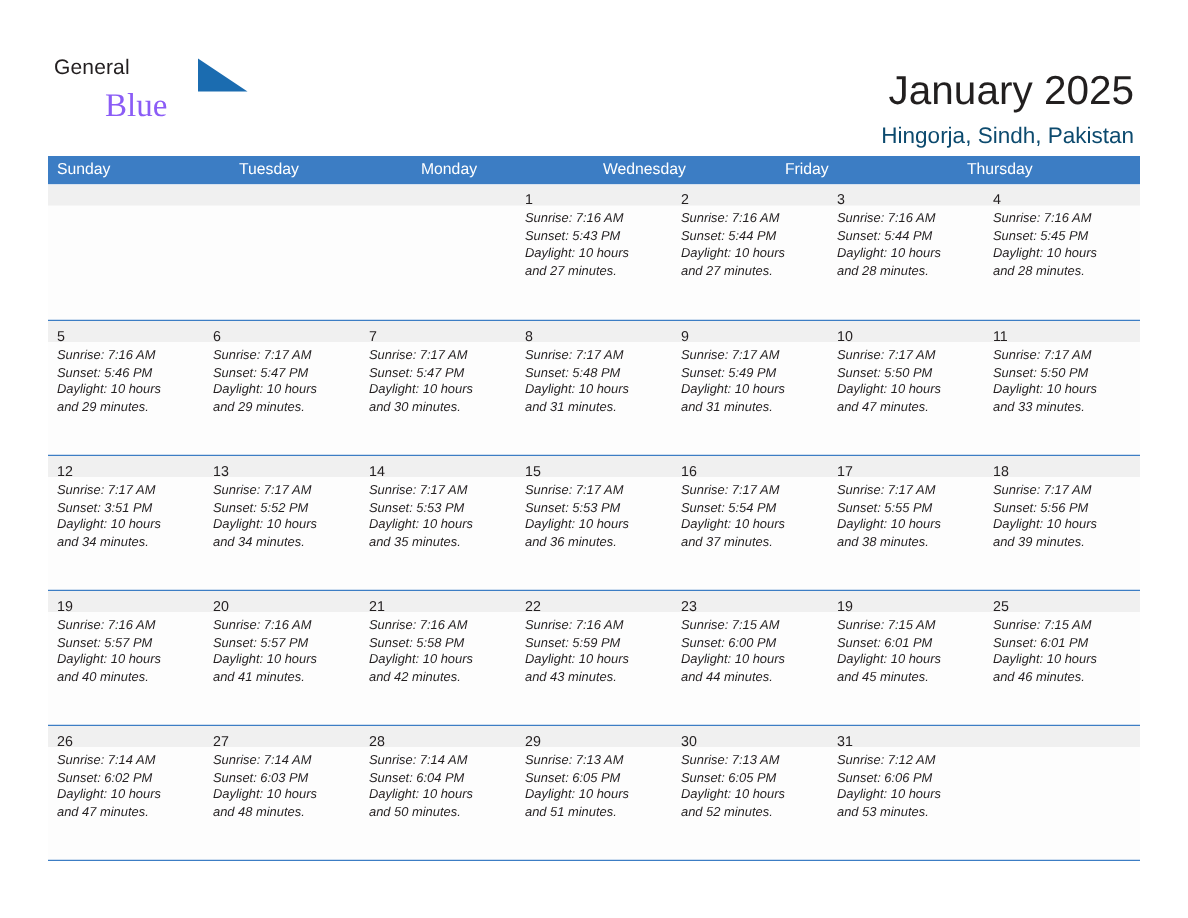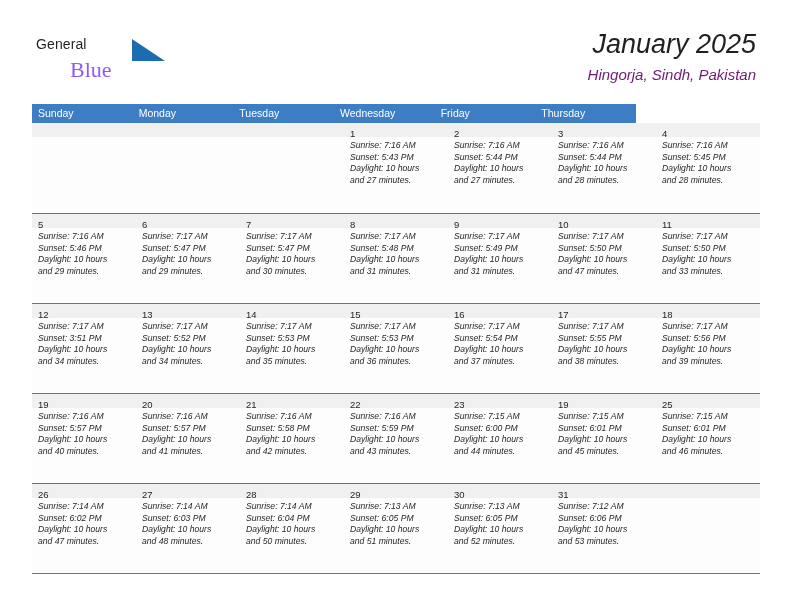--- a/index.html
+++ b/index.html
@@ -61,51 +61,50 @@
     top: 3px;
     width: 0;
     height: 0;
     border-left: 33px solid #1b6cb0;
     border-top: 22px solid transparent;
   }
 
   .title-block {
     position: absolute;
     right: 36px;
-    top: 28px;
+    top: 44px;
     text-align: right;
-    font-style: italic;
   }
   .cal-title {
     font-size: 27px;
     font-weight: normal;
     color: #221f1f;
     line-height: 33px;
     white-space: nowrap;
   }
   .cal-subtitle {
     font-size: 15px;
-    color: #701a75;
+    color: #0c4a6e;
     line-height: 20px;
     margin-top: 4px;
     white-space: nowrap;
     text-align: center;
   }
 
   
   .calendar {
     position: absolute;
     left: 32px;
     top: 104px;
     width: 728px;
   }
 
   .dow-row {
     display: flex;
-    width: 604px;
+    width: 728px;
     height: 19px;
     background: #3c7dc4;
   }
   .dow-cell {
     flex: 1 1 0;
     box-sizing: border-box;
     padding-left: 6px;
     font-size: 10.5px;
     color: #ffffff;
     line-height: 19px;
@@ -181,22 +180,22 @@
     <div class="title-block">
       <div class="cal-title">January 2025</div>
       <div class="cal-subtitle">Hingorja, Sindh, Pakistan</div>
     </div>
 
   </div>
 
   <div class="calendar">
     <div class="dow-row" id="dow-row">
         <div class="dow-cell">Sunday</div>
+        <div class="dow-cell">Tuesday</div>
         <div class="dow-cell">Monday</div>
-        <div class="dow-cell">Tuesday</div>
         <div class="dow-cell">Wednesday</div>
         <div class="dow-cell">Friday</div>
         <div class="dow-cell">Thursday</div>
       </div>
     <div id="weeks-container">
         <div class="week-row first">
           <div class="day-cell empty">
             <div class="day-number-band"><span class="day-number"></span></div>
           </div>
           <div class="day-cell empty">

